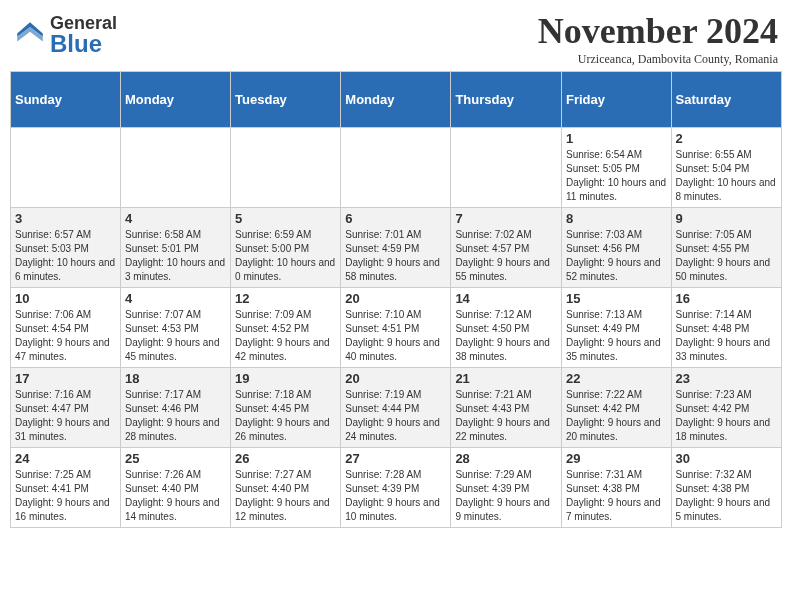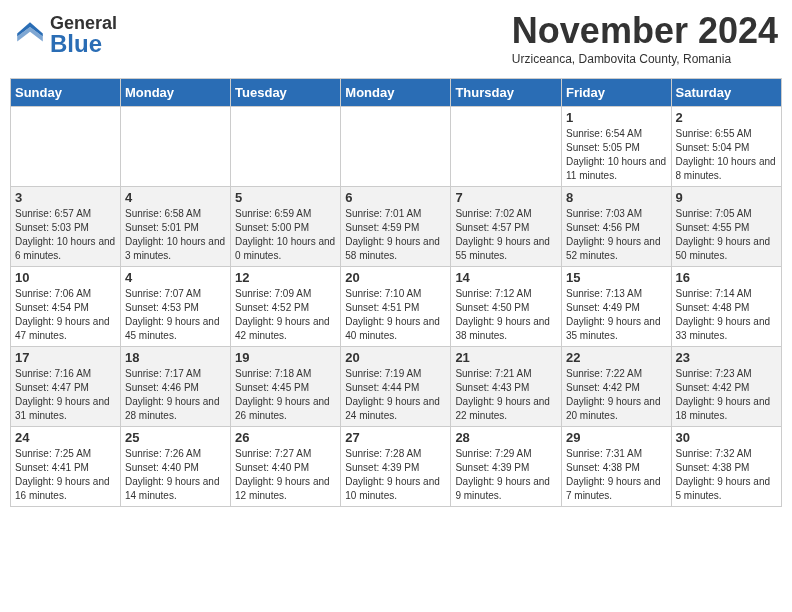--- a/index.html
+++ b/index.html
@@ -7,21 +7,21 @@
       font-family: Arial, sans-serif;
       background: #fff;
       width: 792px;
       min-height: 612px;
       padding: 10px;
     }
     .header {
       display: flex;
       align-items: flex-start;
       justify-content: space-between;
-      margin-bottom: 12px;
+      margin-bottom: 4px;
       padding: 0 4px;
     }
     .logo {
       display: flex;
       align-items: center;
       margin-top: 4px;
     }
     .logo-text {
       display: flex;
       flex-direction: column;
@@ -36,40 +36,42 @@
       font-size: 24px;
       font-weight: bold;
       color: #2a6db5;
     }
     .logo-icon {
       width: 32px;
       height: 32px;
       margin-right: 4px;
     }
     .title-block {
+      text-align: right;
+      font-family: Liberation Serif, serif;
     }
     .month-title {
       font-size: 36px;
       font-weight: bold;
       color: #333;
     }
     .subtitle {
       font-size: 12px;
       color: #333;
     }
     .calendar {
       width: 100%;
       border-collapse: collapse;
     }
     .calendar th {
       background-color: #2a6db5;
       color: #fff;
       font-size: 13px;
       font-weight: bold;
-      padding: 6px 4px;
+      padding: 20px 4px;
       text-align: left;
       border: 1px solid #ccc;
     }
     .calendar td {
       vertical-align: top;
       border: 1px solid #ccc;
       padding: 3px 4px;
       width: 113px;
       min-height: 80px;
       font-size: 10px;

